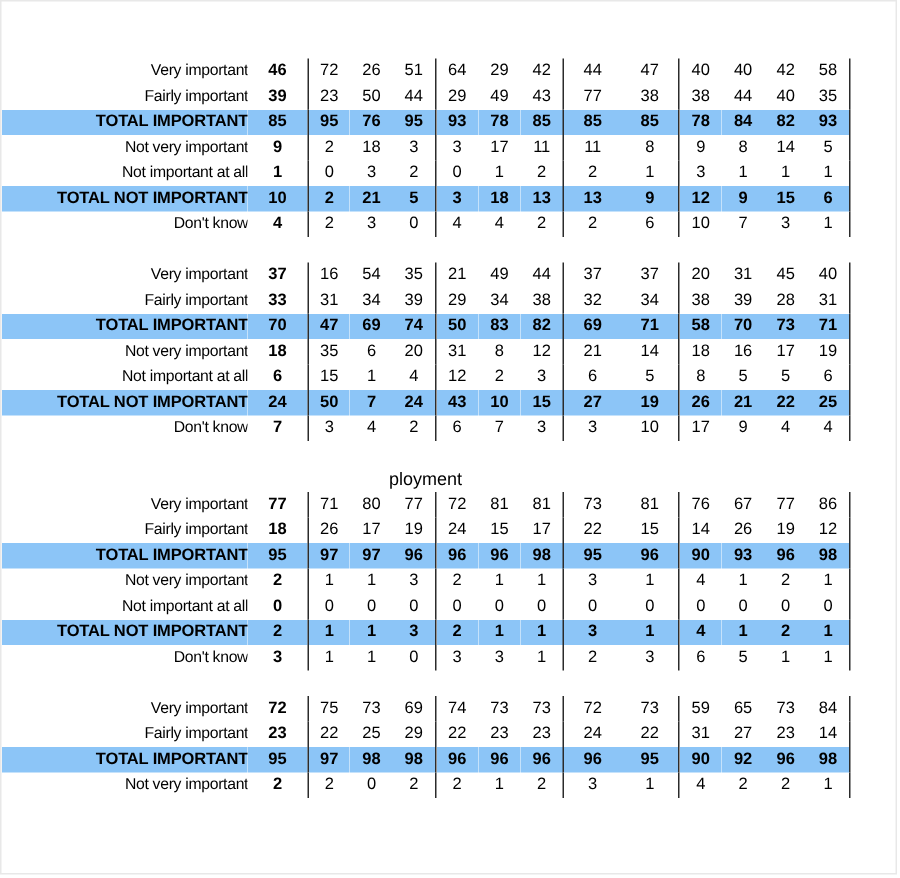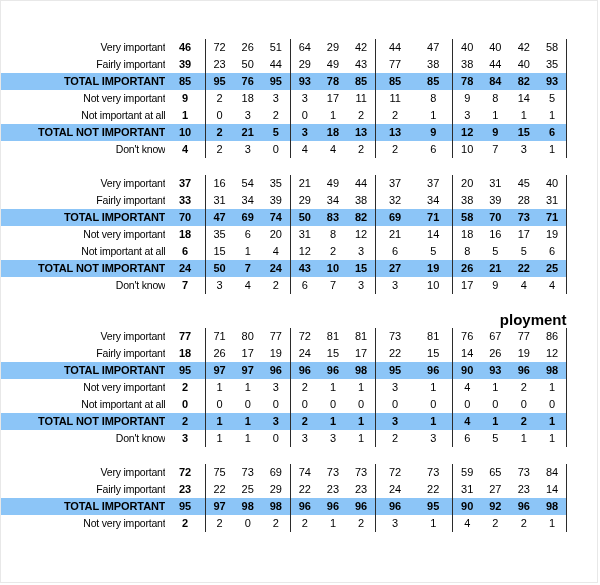--- a/index.html
+++ b/index.html
@@ -83,24 +83,24 @@
     border-left-color: transparent !important;
     border-right-color: transparent !important;
   }
   tr.grouphead td {
     height: 17px;
     background: #fff !important;
     border-left-color: transparent !important;
     border-right-color: transparent !important;
   }
   td.grouplabel {
-    text-align: right;
+    text-align: center;
     padding-left: 37px;
-    font-weight: bold;
-    font-size: 15px;
+    font-weight: normal;
+    font-size: 12px;
   }
 </style>
 </head>
 <body>
 
 <div class="page">
   <div class="sheet">
     <table class="datatable">
       <colgroup>
         <col class="c-label">

